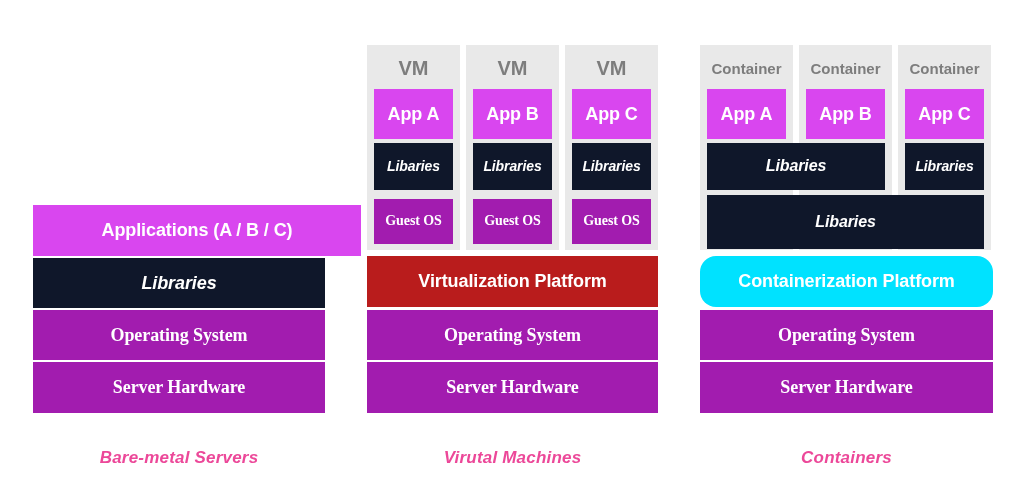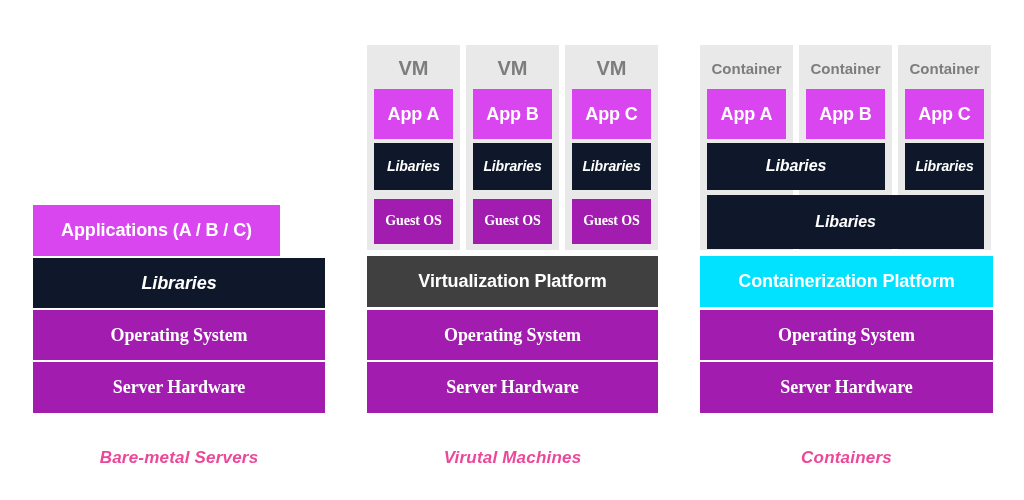--- a/index.html
+++ b/index.html
@@ -32,21 +32,21 @@
     justify-content: center;
     color: #ffffff;
     font-weight: bold;
     text-align: center;
     line-height: 1.05;
     letter-spacing: -0.1px;
   }
   .orange { background: #d946ef; }
   .teal   { background: #0f172a; font-style: italic; }
   .blue   { background: #a21caf; font-family: Liberation Serif, serif; }
-  .green  { background: #404040; }
+  .green  { background: #b91c1c; }
   .cyan   { background: #00e2ff; }
   .graycard {
     background: #e9e9e9;
     color: #808080;
   }
 
   
   .column {
     position: absolute;
     top: 0;
@@ -82,21 +82,21 @@
   .fs-head  { font-size: 20px; }
   .fs-headsm{ font-size: 15px; }
 </style>
 </head>
 <body>
 
 <div class="canvas">
 
   <div class="column">
 
-    <div class="block orange fs-big" style="left:33px; top:205px; width:247px; height:51px;">Applications (A / B / C)</div>
+    <div class="block orange fs-big" style="left:33px; top:205px; width:328px; height:51px;">Applications (A / B / C)</div>
 
     <div class="block teal fs-big" style="left:33px; top:258px; width:292px; height:50px;">Libraries</div>
 
     <div class="block blue fs-big" style="left:33px; top:310px; width:292px; height:50px;">Operating System</div>
 
     <div class="block blue fs-big" style="left:33px; top:362px; width:292px; height:51px;">Server Hardware</div>
 
     <div class="caption" style="left:33px; top:448px; width:292px;">Bare-metal Servers</div>
   </div>
 
@@ -142,21 +142,21 @@
     <div class="block orange fs-big" style="left:707px; top:89px; width:79px; height:50px;">App A</div>
     <div class="block orange fs-big" style="left:806px; top:89px; width:79px; height:50px;">App B</div>
     <div class="block orange fs-big" style="left:905px; top:89px; width:79px; height:50px;">App C</div>
 
     <div class="block teal fs-mid" style="left:707px; top:143px; width:178px; height:47px;">Libaries</div>
 
     <div class="block teal fs-small" style="left:905px; top:143px; width:79px; height:47px;">Libraries</div>
 
     <div class="block teal fs-mid" style="left:707px; top:195px; width:277px; height:54px;">Libaries</div>
 
-    <div class="block cyan fs-big" style="left:700px; top:256px; width:293px; height:51px;">Containerization Platform</div>
+    <div class="block cyan fs-big" style="left:700px; top:256px; width:293px; height:51px;border-radius:16px;">Containerization Platform</div>
 
     <div class="block blue fs-big" style="left:700px; top:310px; width:293px; height:50px;">Operating System</div>
 
     <div class="block blue fs-big" style="left:700px; top:362px; width:293px; height:51px;">Server Hardware</div>
 
     <div class="caption" style="left:700px; top:448px; width:293px;">Containers</div>
   </div>
 
 </div>
 

